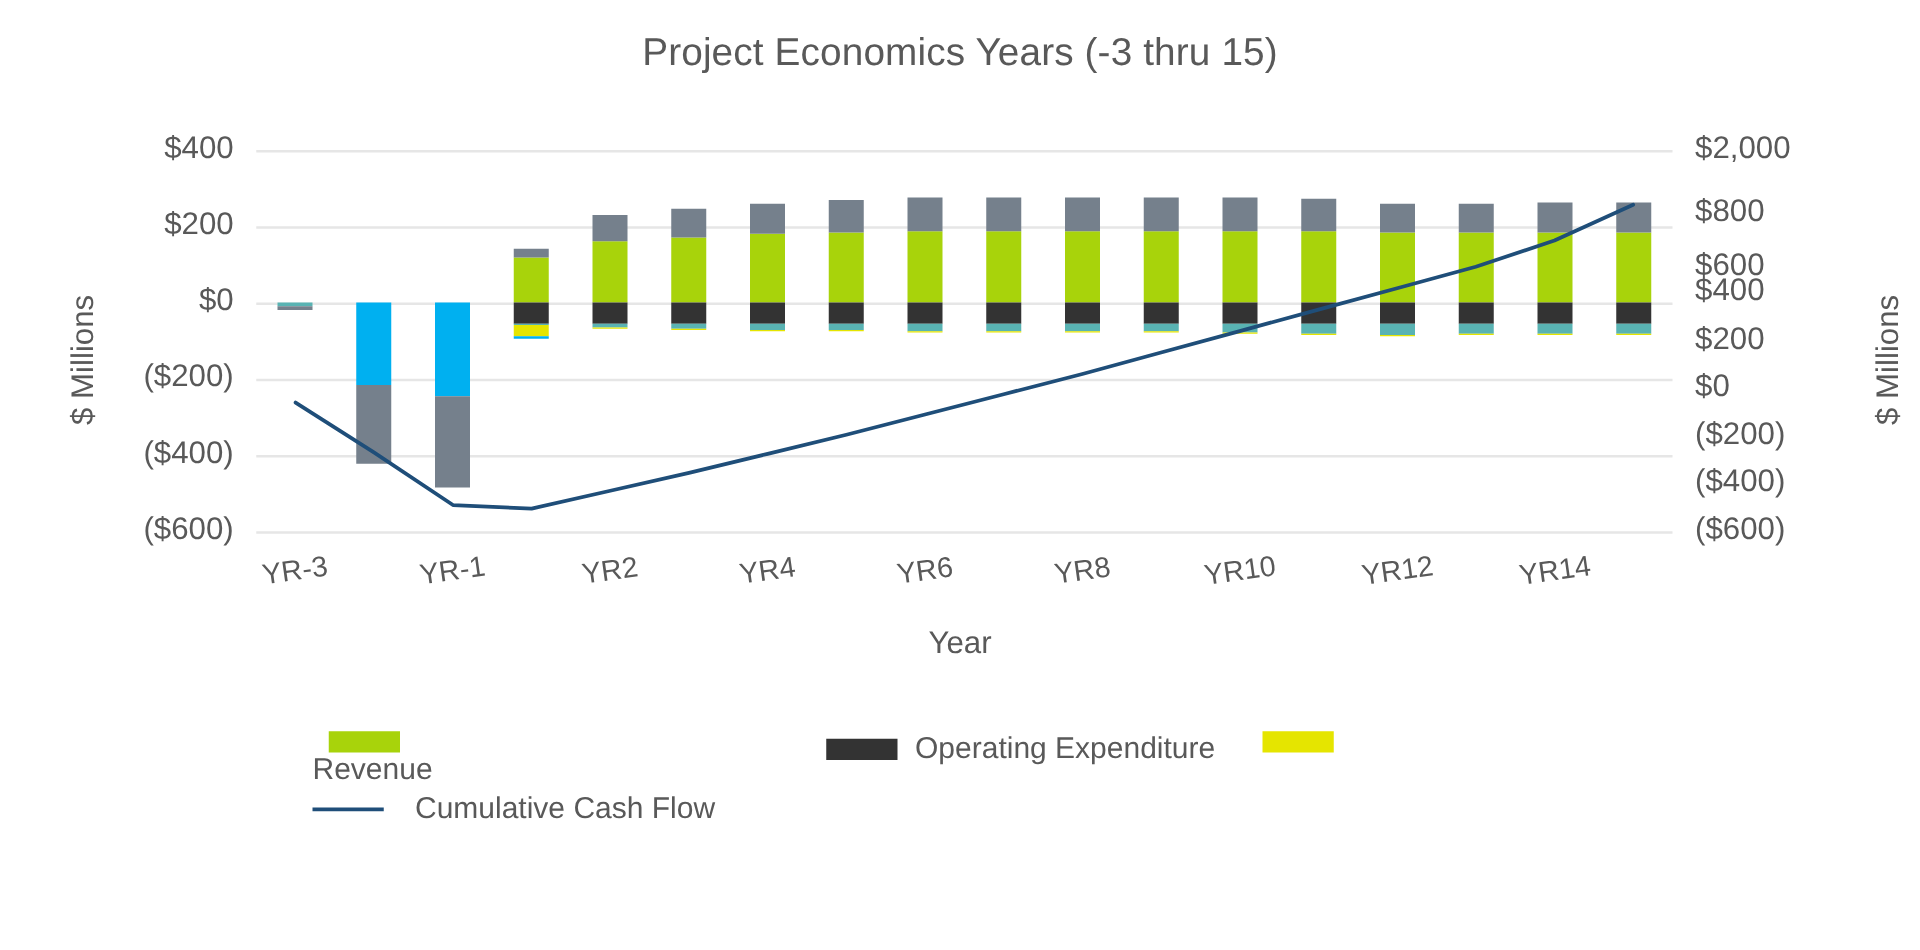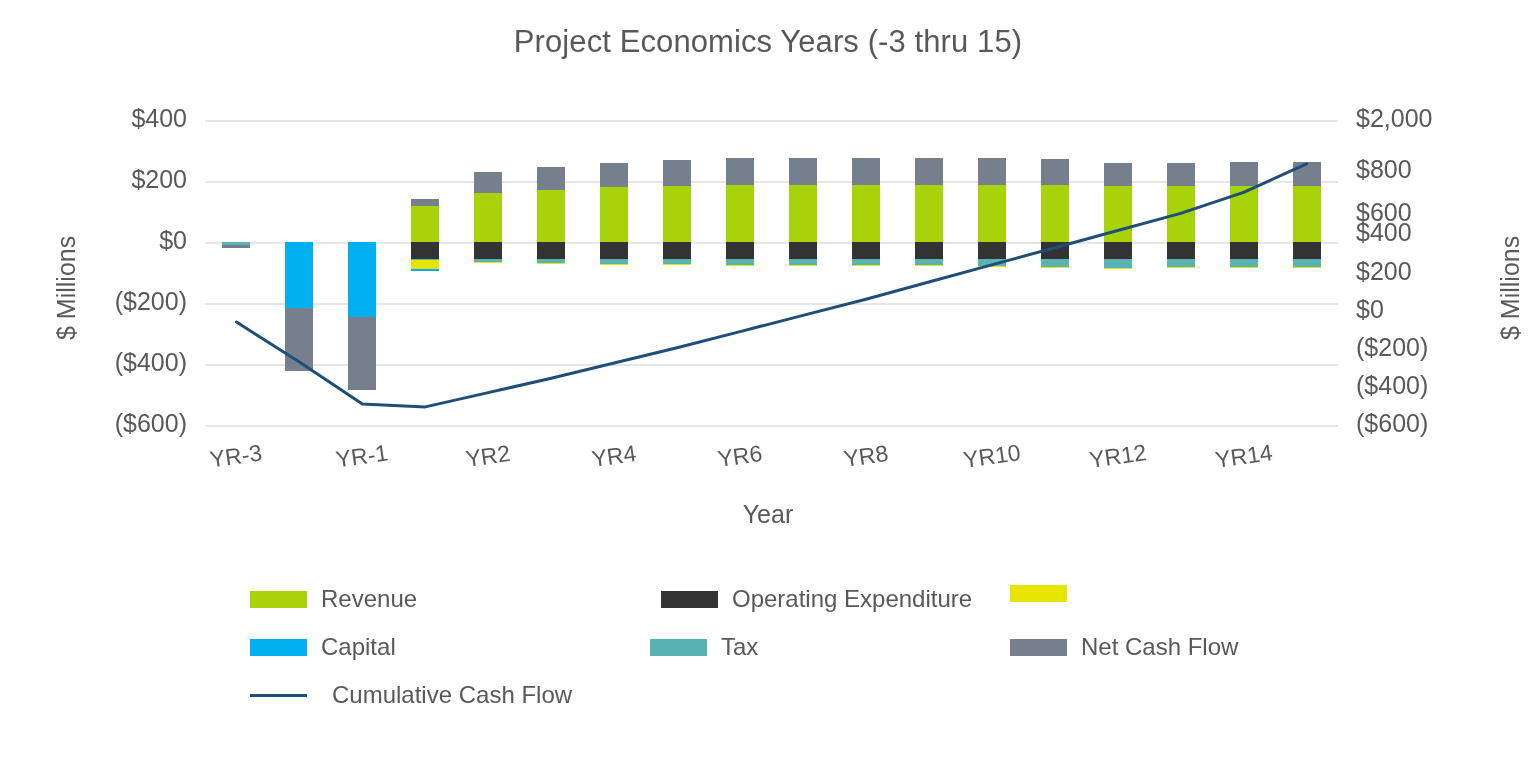--- a/index.html
+++ b/index.html
@@ -238,44 +238,30 @@
       <div class="xtick" style="left: 1198.58px; top: 443px; width: 90px; text-align: center;">YR14</div>
     </div>
 
   <div class="axis-title vertical" id="ytitle-left" style="left:52px; top:340px;">$ Millions</div>
   <div class="axis-title vertical" id="ytitle-right" style="left:1496px; top:340px;">$ Millions</div>
 
   <div class="x-axis-title">Year</div>
 
   <div id="legend">
       <div class="legend-row">
-        <div class="legend-item" style="left: 0px;">
+        <div class="legend-item" style="left: 0px; flex-direction: column;">
           <span class="swatch" style="background: rgb(168, 211, 11);"></span>
           <span class="legend-text">Revenue</span>
         </div>
         <div class="legend-item" style="left: 400px; margin-left: 11px;">
           <span class="swatch" style="background: rgb(51, 51, 51);"></span>
           <span class="legend-text">Operating Expenditure</span>
         </div>
         <div class="legend-item" style="left: 760px;">
           <span class="swatch" style="background: rgb(229, 229, 0);"></span>
-        </div>
-      </div>
-      <div class="legend-row">
-        <div class="legend-item" style="left: 0px;">
-          <span class="swatch" style="background: rgb(0, 176, 240);"></span>
-          <span class="legend-text">Capital</span>
-        </div>
-        <div class="legend-item" style="left: 400px;">
-          <span class="swatch" style="background: rgb(89, 179, 179);"></span>
-          <span class="legend-text">Tax</span>
-        </div>
-        <div class="legend-item" style="left: 760px;">
-          <span class="swatch" style="background: rgb(117, 128, 140);"></span>
-          <span class="legend-text">Net Cash Flow</span>
         </div>
       </div>
       <div class="legend-row">
         <div class="legend-item" style="left: 0px; gap: 11px;">
           <span class="swatch line-swatch"></span>
           <span class="legend-text">Cumulative Cash Flow</span>
         </div>
       </div>
     </div>
 </div>

